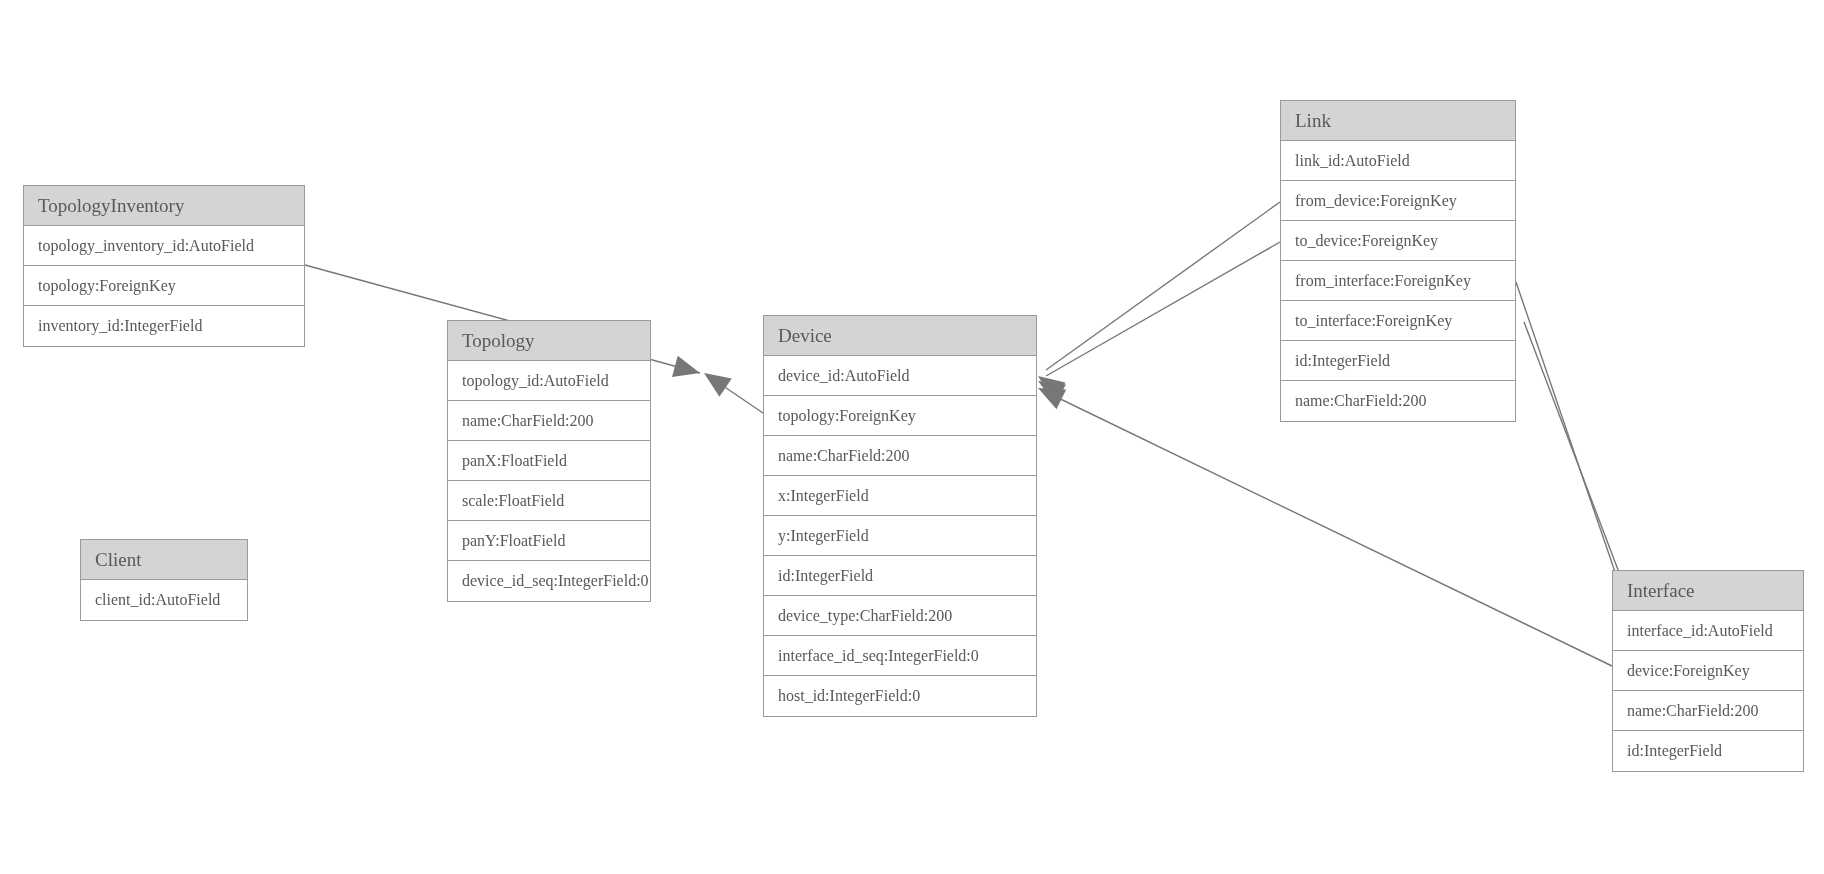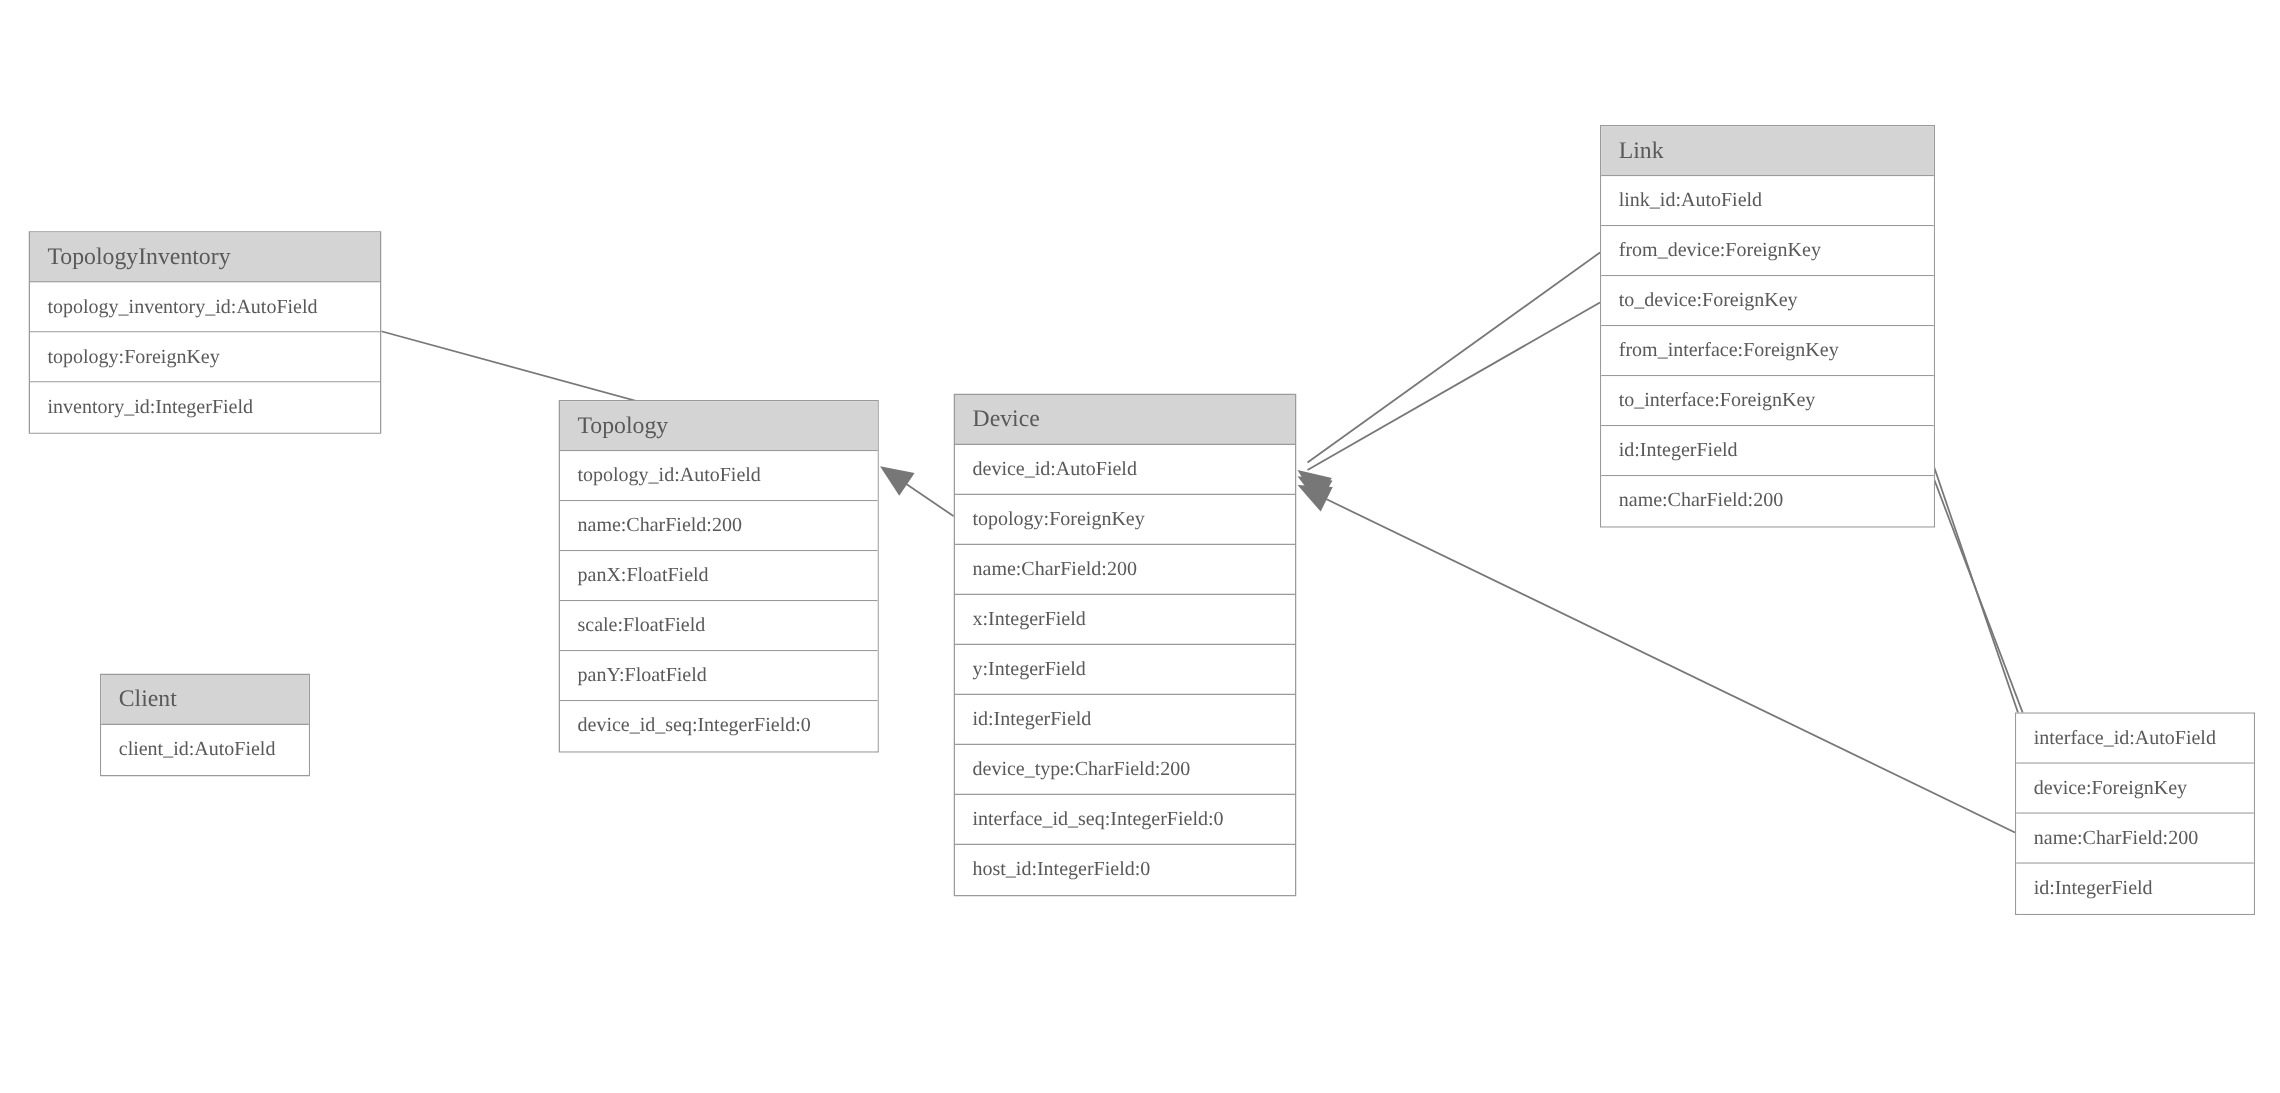--- a/index.html
+++ b/index.html
@@ -96,50 +96,51 @@
 <div class="entity" style="left: 23px; top: 165px; width: 282px; margin-top: 20px;">
       <div class="entity-title">TopologyInventory</div>
       <div class="entity-field">topology_inventory_id:AutoField</div>
       <div class="entity-field">topology:ForeignKey</div>
       <div class="entity-field">inventory_id:IntegerField</div>
     </div>
     <div class="entity" style="left: 80px; top: 527px; width: 168px; margin-top: 12px;">
       <div class="entity-title">Client</div>
       <div class="entity-field">client_id:AutoField</div>
     </div>
-    <div class="entity" style="left: 447px; top: 320px; width: 256px;">
+    <div class="entity" style="left: 447px; top: 320px; width: 204px;">
       <div class="entity-title">Topology</div>
       <div class="entity-field">topology_id:AutoField</div>
       <div class="entity-field">name:CharField:200</div>
       <div class="entity-field">panX:FloatField</div>
       <div class="entity-field">scale:FloatField</div>
       <div class="entity-field">panY:FloatField</div>
       <div class="entity-field">device_id_seq:IntegerField:0</div>
     </div>
     <div class="entity" style="left: 763px; top: 315px; width: 274px;">
       <div class="entity-title">Device</div>
       <div class="entity-field">device_id:AutoField</div>
       <div class="entity-field">topology:ForeignKey</div>
       <div class="entity-field">name:CharField:200</div>
       <div class="entity-field">x:IntegerField</div>
       <div class="entity-field">y:IntegerField</div>
       <div class="entity-field">id:IntegerField</div>
       <div class="entity-field">device_type:CharField:200</div>
       <div class="entity-field">interface_id_seq:IntegerField:0</div>
       <div class="entity-field">host_id:IntegerField:0</div>
     </div>
-    <div class="entity" style="left: 1280px; top: 100px; width: 268px;">
+    <div class="entity" style="left: 1280px; top: 100px; width: 236px;">
       <div class="entity-title">Link</div>
       <div class="entity-field">link_id:AutoField</div>
       <div class="entity-field">from_device:ForeignKey</div>
       <div class="entity-field">to_device:ForeignKey</div>
       <div class="entity-field">from_interface:ForeignKey</div>
       <div class="entity-field">to_interface:ForeignKey</div>
       <div class="entity-field">id:IntegerField</div>
       <div class="entity-field">name:CharField:200</div>
     </div>
     <div class="entity" style="left: 1612px; top: 570px; width: 192px;">
+      <div class="entity-title">Interface</div>
       <div class="entity-field">interface_id:AutoField</div>
       <div class="entity-field">device:ForeignKey</div>
       <div class="entity-field">name:CharField:200</div>
       <div class="entity-field">id:IntegerField</div>
     </div>
   </div>
 
 </body></html>

